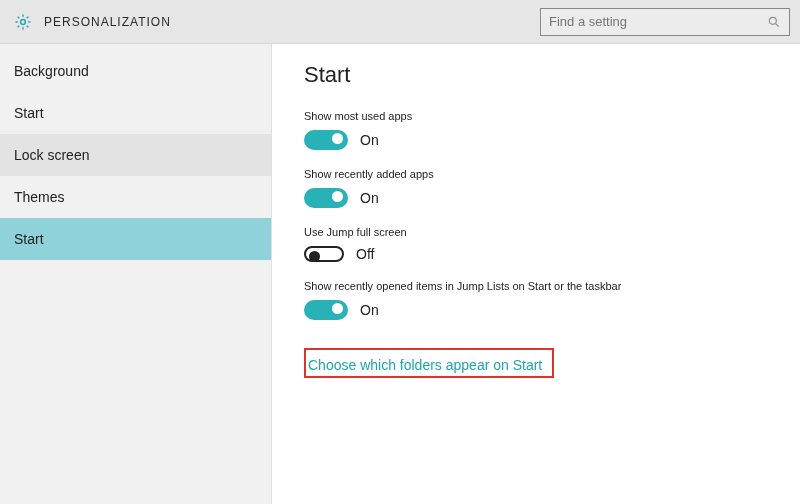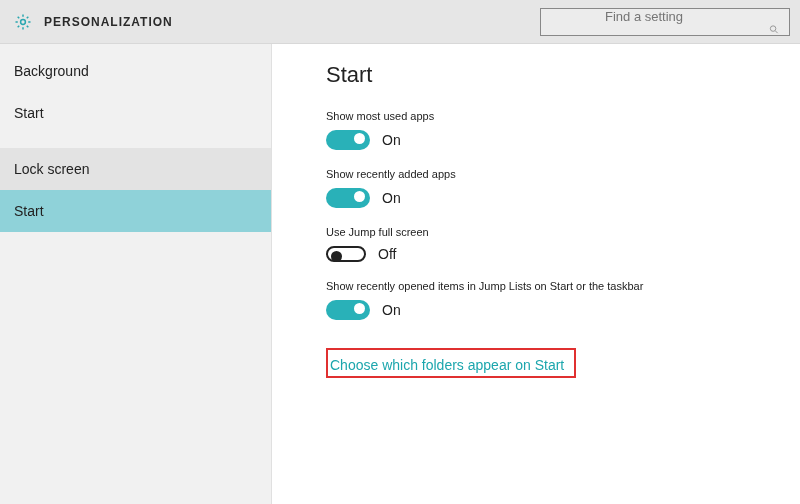--- a/index.html
+++ b/index.html
@@ -8,29 +8,29 @@
 
   .header {
     height: 44px;
     background: #e6e6e6;
     display: flex;
     align-items: center;
     border-bottom: 1px solid #d8d8d8;
     padding: 0 10px 0 14px;
   }
   .header .gear { width: 18px; height: 18px; margin-right: 12px; }
-  .header .title { font-size: 12px; letter-spacing: 1px; font-weight: 700; color: #2a2a2a; }
-  .search-wrap { margin-left: auto; width: 250px; height: 28px; border: 1px solid #888; display: flex; align-items: flex-end; padding: 0 8px; background: #ececec; flex-direction: column; }
+  .header .title { font-size: 12px; letter-spacing: 1px; font-weight: 400; color: #2a2a2a; }
+  .search-wrap { margin-left: auto; width: 250px; height: 28px; border: 1px solid #888; display: flex; align-items: center; padding: 0 8px; background: #ececec; }
   .search-wrap input { flex: 1; border: none; outline: none; background: transparent; font-size: 13px; color: #555; }
   .search-wrap .sicon { width: 14px; height: 14px; opacity: .6; }
 
-  .body { flex: 1; display: flex; min-height: 0; gap: 22px; }
+  .body { flex: 1; display: flex; min-height: 0; }
   .sidebar { width: 272px; background: #f1f1f1; border-right: 1px solid #e0e0e0; padding-top: 6px; }
   .nav-item { height: 42px; display: flex; align-items: center; padding: 0 14px; font-size: 14px; color: #222; cursor: pointer; }
-  .nav-item.hover { background: #e3e3e3; margin-top: 14px; }
+  .nav-item.hover { background: #e3e3e3; }
   .nav-item.active { background: #8fd2d9; }
 
   .content { flex: 1; padding: 18px 0 0 32px; }
   .content h1 { font-size: 22px; font-weight: 400; margin-bottom: 22px; }
 
   .setting { margin-bottom: 18px; }
   .setting-label { font-size: 11px; color: #222; margin-bottom: 8px; }
   .toggle-row { display: flex; align-items: center; gap: 12px; }
   .toggle { width: 44px; height: 20px; border-radius: 10px; position: relative; cursor: pointer; }
   .toggle .knob { position: absolute; top: 3px; width: 11px; height: 11px; border-radius: 50%; }
@@ -68,20 +68,23 @@
 <div class="body">
   <div class="sidebar">
     <div class="nav-item">
         <span>Background</span>
       </div>
     <div class="nav-item">
         <span>Start</span>
       </div>
     <div class="nav-item hover">
         <span>Lock screen</span>
+      </div>
+    <div class="nav-item">
+        <span>Themes</span>
       </div>
     <div class="nav-item active">
         <span>Start</span>
       </div>
   </div>
 
   <div class="content">
     <h1>Start</h1>
 
     <div class="setting">

